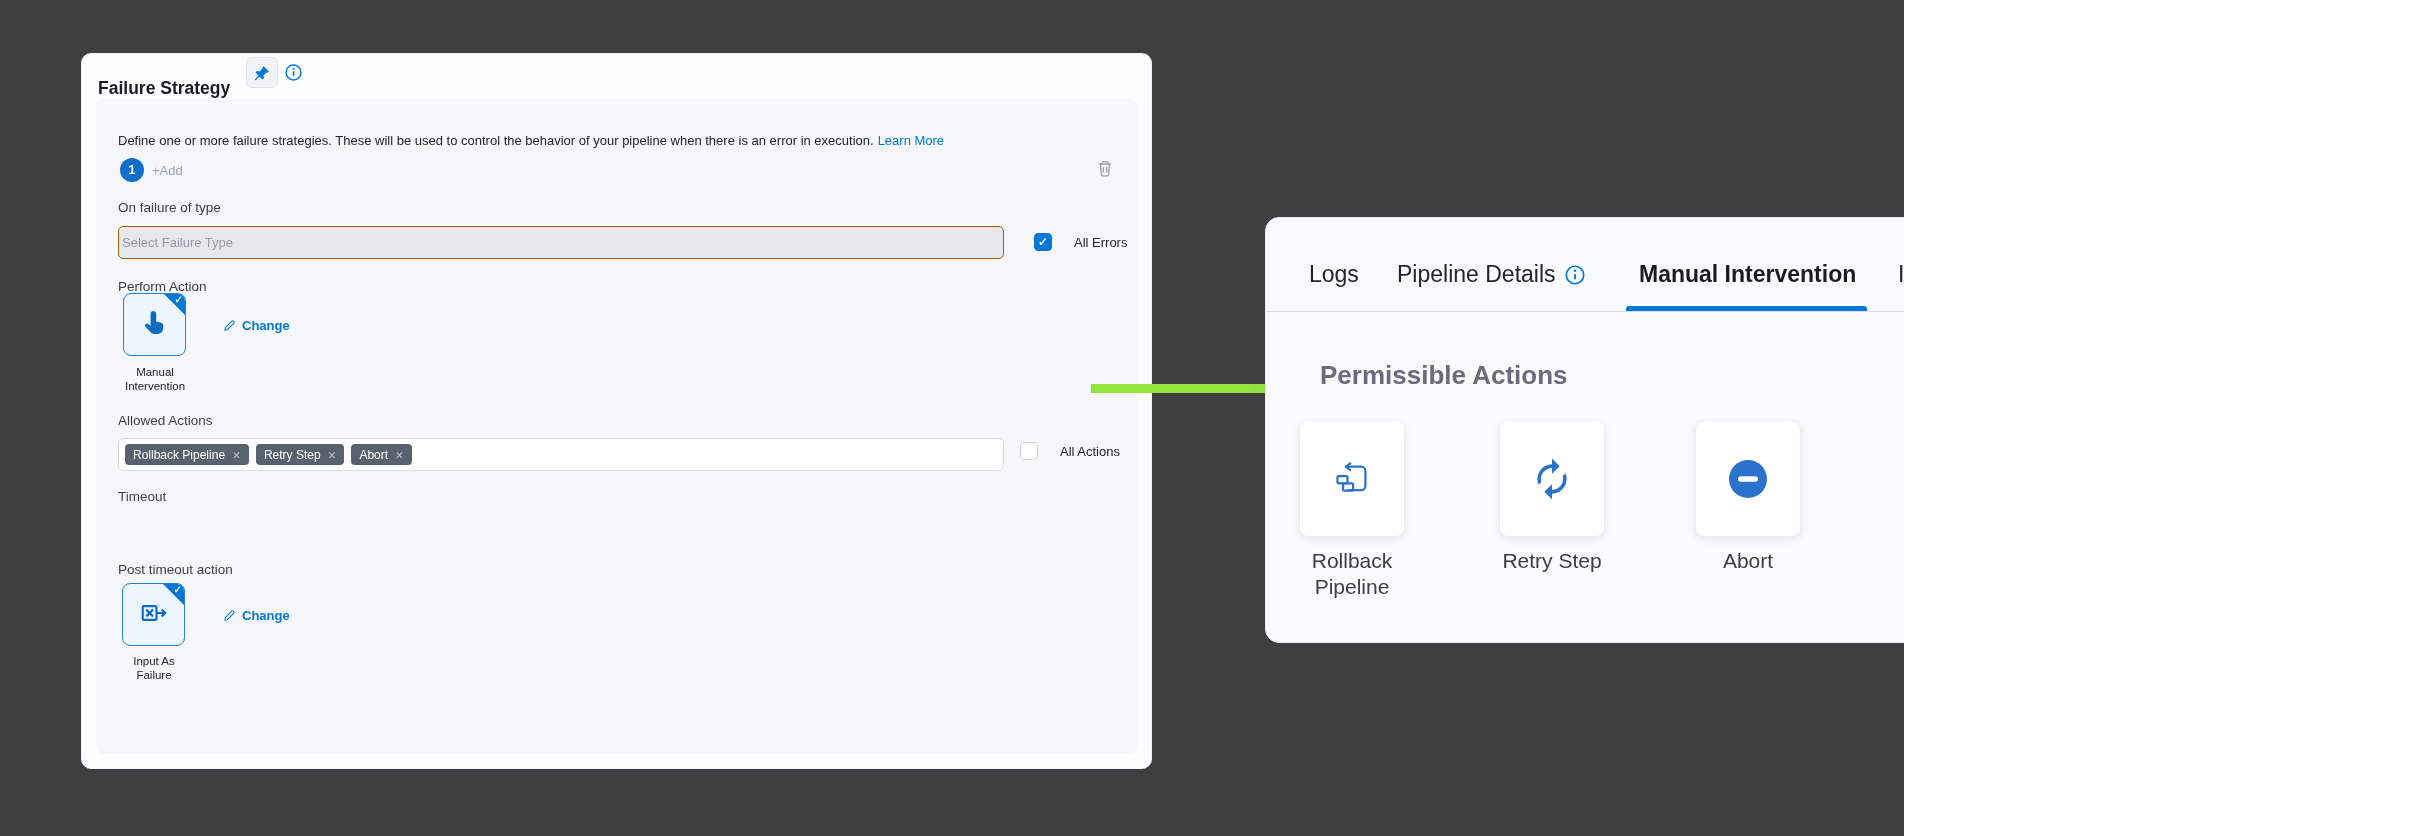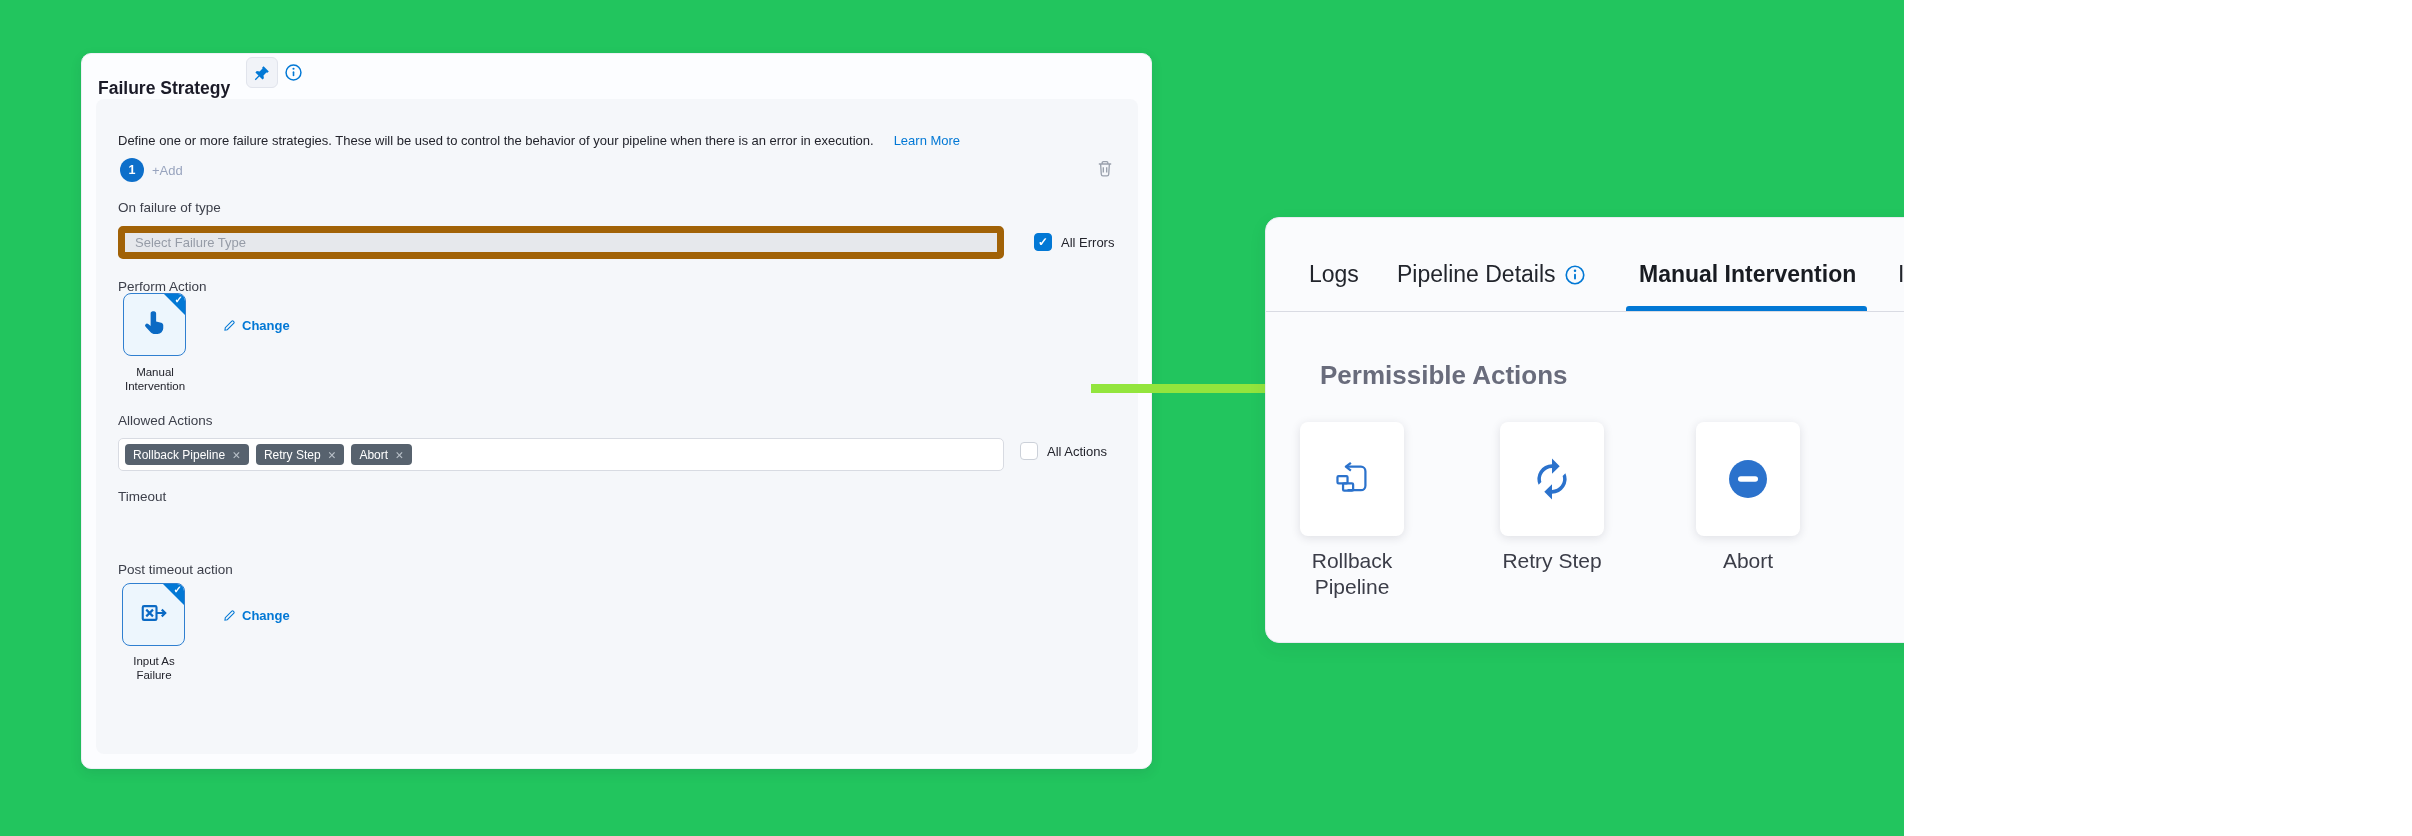--- a/index.html
+++ b/index.html
@@ -1,53 +1,53 @@
 <!DOCTYPE html>
 <html><head>
 <meta charset="utf-8">
 <style>
   html,body{margin:0;padding:0;background:#ffffff;}
   *{box-sizing:border-box;font-family:"Liberation Sans",sans-serif;}
-  .canvas{position:relative;width:1904px;height:836px;background:#22c55e;overflow:hidden;}
+  .canvas{position:relative;width:1904px;height:836px;background:#404040;overflow:hidden;}
 
   
   .fs-panel{position:absolute;left:81px;top:53px;width:1071px;height:716px;
     background:#fcfdff;border:1px solid #eef0f6;border-radius:10px;
     box-shadow:0 4px 12px rgba(33,43,63,.10);}
   .fs-title{position:absolute;left:16px;top:9px;font-size:17.5px;font-weight:700;color:#1b1b28;}
   .icon-btn{position:absolute;display:flex;align-items:center;justify-content:center;
     background:#f1f3f8;border:1px solid #e1e4ec;border-radius:6px;cursor:pointer;}
   .pin-btn{left:164px;top:3px;width:32px;height:31px;color:#0278d5;}
   .hdr-info{position:absolute;left:203px;top:10px;width:17px;height:17px;color:#0278d5;}
 
   .fs-inner{position:absolute;left:14px;top:45px;width:1042px;height:655px;
     background:#f5f7fa;border-radius:8px;}
   
   .fs-desc{position:absolute;left:22px;top:21px;font-size:13px;color:#23242c;white-space:nowrap;}
-  .fs-desc a{color:#0278d5;text-decoration:none;margin-left:20px;cursor:pointer;}
+  .fs-desc a{color:#0278d5;text-decoration:none;margin-left:4px;cursor:pointer;}
 
   .idx-badge{position:absolute;left:24px;top:59px;width:24px;height:24px;border-radius:50%;
     background:#0d6fca;color:#fff;font-size:12.5px;font-weight:700;
     display:flex;align-items:center;justify-content:center;}
   .add-link{position:absolute;left:56px;top:64px;font-size:13px;color:#98a4be;cursor:pointer;}
   .trash-btn{position:absolute;left:1000px;top:60px;width:18px;height:19px;color:#9aa1ad;cursor:pointer;}
 
   .field-label{position:absolute;font-size:13.5px;color:#3d404b;}
   .lbl-onfailure{left:22px;top:81px;margin-top:20px;}
   .select-input{position:absolute;left:22px;top:127px;width:886px;height:33px;
-    background:#e6e8ec;border:7px solid #a16207;border-radius:5px;padding:0 10px;
+    background:#e6e8ec;border:1px solid #a16207;border-radius:5px;padding:0 3px;
     font-size:13px;color:#969ca7;}
   .select-input::placeholder{color:#969ca7;opacity:1;}
 
   .checkbox{width:18px;height:18px;border-radius:4px;display:inline-flex;
     align-items:center;justify-content:center;flex:0 0 auto;cursor:pointer;}
   .checkbox.checked{background:#0278d5;border:1px solid #0278d5;color:#fff;}
   .checkbox.checked::before{content:"✓";font-size:12px;font-weight:700;}
   .checkbox.unchecked{background:#fff;border:1px solid #ccd1d9;}
-  .chk-row{position:absolute;display:flex;align-items:center;gap:9px;font-size:13px;color:#23242c;}
+  .chk-row{position:absolute;display:flex;align-items:center;gap:22px;font-size:13px;color:#23242c;}
   .chk-allerrors{left:938px;top:134px;}
   .chk-allactions{left:924px;top:343px;}
 
   .lbl-perform{left:22px;top:180px;}
   .step-card{position:absolute;width:63px;height:63px;background:#edf6fd;
     border:1.4px solid #2f7fd0;border-radius:8px;overflow:hidden;cursor:pointer;}
   .card-perform{left:27px;top:194px;}
   .card-posttimeout{left:26px;top:484px;}
   .step-card .glyph{position:absolute;left:50%;top:50%;transform:translate(-50%,-50%);color:#0b6ac4;}
   .sel-corner{position:absolute;top:0;right:0;width:0;height:0;

